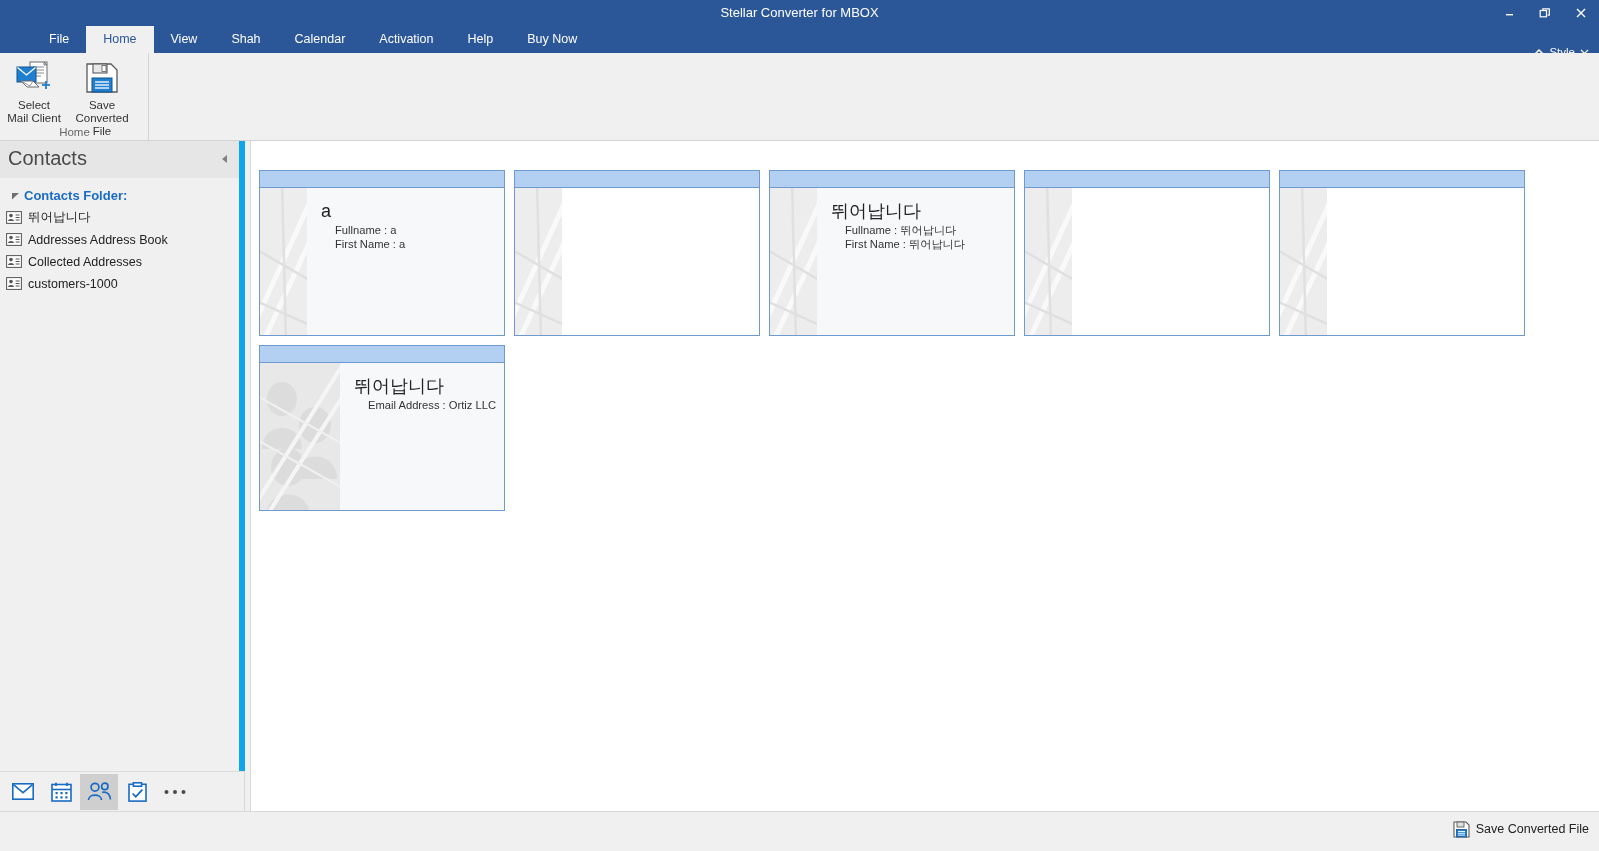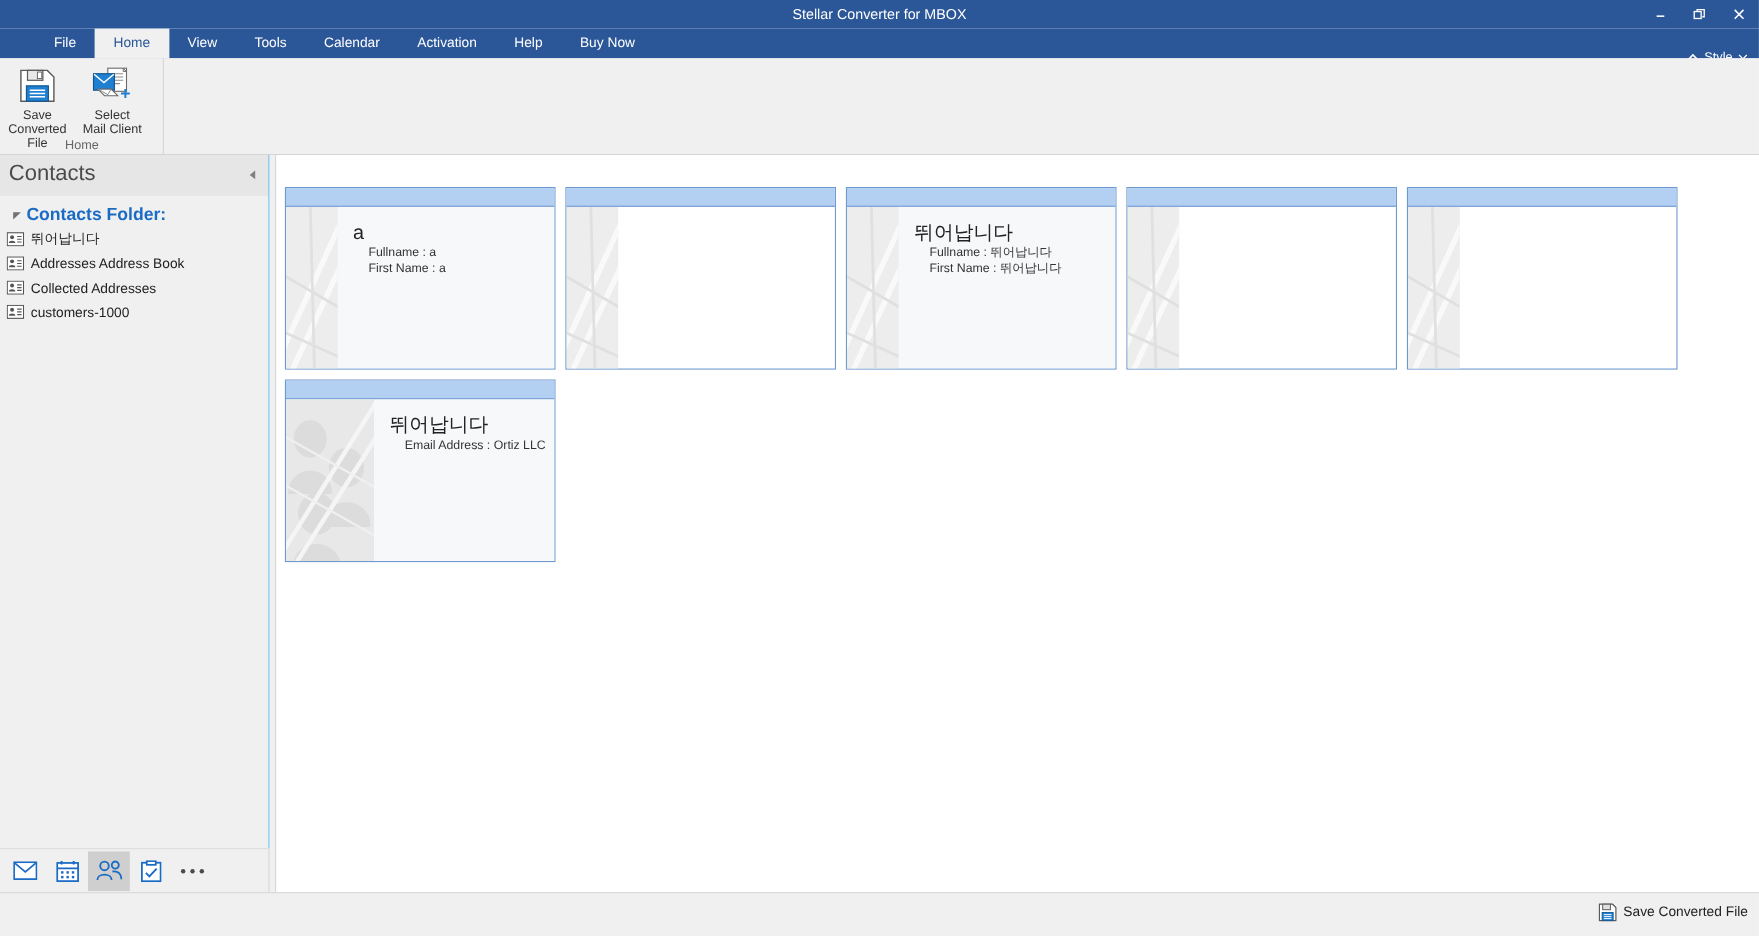--- a/index.html
+++ b/index.html
@@ -67,39 +67,39 @@
     margin-top: 3px; white-space: pre-line;
   }
   .group-label {
     position: absolute; bottom: 3px; left: 0; width: 149px; text-align: center;
     font-size: 11.5px; color: #666;
   }
 
   
   .sidebar {
     position: absolute; left: 0; top: 141px; width: 245px; height: 670px;
-    background: #f0f0f0; border-right: 1px solid #0ea5e9;
+    background: #f0f0f0; border-right: 6px solid #0ea5e9;
   }
   .sidebar-header {
     position: relative; height: 37px; background: #e6e6e6;
   }
   .sidebar-title {
     position: absolute; left: 8px; top: 6px;
     font-size: 20px; color: #4a4a4a; font-weight: normal;
   }
   .collapse-btn {
     position: absolute; right: 6px; top: 10px; width: 16px; height: 16px;
     display: flex; align-items: center; justify-content: center;
   }
   .tree { padding-top: 7px; background: #f0f0f0; height: 633px; }
   .tree-root {
     display: flex; align-items: center; height: 21px; padding-left: 6px;
   }
   .tree-arrow { width: 18px; display: flex; align-items: center; justify-content: center; }
-  .tree-root-label { font-size: 16px; color: #1a6bc4; font-weight: bold; }
+  .tree-root-label { font-size: 13px; color: #1a6bc4; font-weight: bold; }
   .tree-item {
     display: flex; align-items: center; height: 21px; padding-left: 6px; margin-top: 1px;
   }
   .tree-item .ab-ico { width: 22px; display: flex; align-items: center; }
   .tree-item-label { font-size: 12.5px; color: #222; }
 
   
   .bottomnav {
     position: absolute; left: 0; top: 771px; width: 245px; height: 40px;
     background: #f0f0f0; border-top: 1px solid #dcdcdc; border-right: 1px solid #d8d8d8;
@@ -193,82 +193,82 @@
         </svg>
       </div>
     </div>
   </div>
 
   <div class="tabstrip">
     <div class="tabs">
       <div class="tab">File</div>
       <div class="tab active">Home</div>
       <div class="tab">View</div>
-      <div class="tab">Tools</div>
+      <div class="tab">Shah</div>
       <div class="tab">Calendar</div>
       <div class="tab">Activation</div>
       <div class="tab">Help</div>
       <div class="tab">Buy Now</div>
     </div>
     <div class="style-ctl">
       <svg width="10" height="8" viewBox="0 0 10 8">
         <path d="M1 6 L5 2 L9 6" stroke="#ffffff" stroke-width="1.5" fill="none"></path>
       </svg>
       <span>Style</span>
       <svg width="9" height="7" viewBox="0 0 9 7">
         <path d="M1 2 L4.5 5.5 L8 2" stroke="#ffffff" stroke-width="1.2" fill="none"></path>
       </svg>
     </div>
   </div>
 
   <div class="ribbon">
     <div class="ribbon-group">
       <div class="ribbon-btns">
+
+        <div class="rbtn">
+          <span class="ico">
+            <svg width="40" height="34" viewBox="0 0 40 34">
+              <rect x="16" y="1" width="17" height="21" fill="#ffffff" stroke="#6a6a6a" stroke-width="1"></rect>
+              <path d="M30 1 L33 4 L30 4 Z" fill="#d0d0d0" stroke="#6a6a6a" stroke-width="0.8"></path>
+              <g stroke="#8a8a8a" stroke-width="1">
+                <line x1="19" y1="6" x2="30" y2="6"></line>
+                <line x1="19" y1="9" x2="30" y2="9"></line>
+                <line x1="19" y1="12" x2="30" y2="12"></line>
+                <line x1="19" y1="15" x2="27" y2="15"></line>
+              </g>
+              <rect x="3" y="6" width="19" height="15" fill="#1f7fd0" stroke="#13548c" stroke-width="1"></rect>
+              <path d="M3.5 6.5 L12.5 14 L21.5 6.5" fill="none" stroke="#ffffff" stroke-width="1.3"></path>
+              <path d="M7 20 L19 20 L25 26 L13 26 Z" fill="#ffffff" stroke="#6a6a6a" stroke-width="1"></path>
+              <path d="M7 20 L16 25 L19 20" fill="none" stroke="#8a8a8a" stroke-width="0.9"></path>
+              <g stroke="#1f7fd0" stroke-width="1.8">
+                <line x1="28" y1="24" x2="36" y2="24"></line>
+                <line x1="32" y1="20" x2="32" y2="28"></line>
+              </g>
+            </svg>
+          </span>
+          <span class="lbl">Select
+Mail Client</span>
+        </div>
 
         <div class="rbtn">
           <span class="ico">
             <svg width="34" height="33" viewBox="0 0 34 33">
               <path d="M2 2 H26 L32 8 V30 H2 Z" fill="#ffffff" stroke="#5a5a5a" stroke-width="1.3"></path>
               <rect x="8" y="2" width="14" height="9" fill="#e8e8e8" stroke="#5a5a5a" stroke-width="1.1"></rect>
               <rect x="17" y="3.5" width="4" height="6" fill="#ffffff" stroke="#5a5a5a" stroke-width="0.8"></rect>
               <rect x="7" y="16" width="20" height="14" fill="#1f7fd0" stroke="#13548c" stroke-width="1"></rect>
               <g stroke="#ffffff" stroke-width="1.3">
                 <line x1="10" y1="20" x2="24" y2="20"></line>
                 <line x1="10" y1="23" x2="24" y2="23"></line>
                 <line x1="10" y1="26" x2="24" y2="26"></line>
               </g>
             </svg>
           </span>
           <span class="lbl">Save
 Converted File</span>
-        </div>
-
-        <div class="rbtn">
-          <span class="ico">
-            <svg width="40" height="34" viewBox="0 0 40 34">
-              <rect x="16" y="1" width="17" height="21" fill="#ffffff" stroke="#6a6a6a" stroke-width="1"></rect>
-              <path d="M30 1 L33 4 L30 4 Z" fill="#d0d0d0" stroke="#6a6a6a" stroke-width="0.8"></path>
-              <g stroke="#8a8a8a" stroke-width="1">
-                <line x1="19" y1="6" x2="30" y2="6"></line>
-                <line x1="19" y1="9" x2="30" y2="9"></line>
-                <line x1="19" y1="12" x2="30" y2="12"></line>
-                <line x1="19" y1="15" x2="27" y2="15"></line>
-              </g>
-              <rect x="3" y="6" width="19" height="15" fill="#1f7fd0" stroke="#13548c" stroke-width="1"></rect>
-              <path d="M3.5 6.5 L12.5 14 L21.5 6.5" fill="none" stroke="#ffffff" stroke-width="1.3"></path>
-              <path d="M7 20 L19 20 L25 26 L13 26 Z" fill="#ffffff" stroke="#6a6a6a" stroke-width="1"></path>
-              <path d="M7 20 L16 25 L19 20" fill="none" stroke="#8a8a8a" stroke-width="0.9"></path>
-              <g stroke="#1f7fd0" stroke-width="1.8">
-                <line x1="28" y1="24" x2="36" y2="24"></line>
-                <line x1="32" y1="20" x2="32" y2="28"></line>
-              </g>
-            </svg>
-          </span>
-          <span class="lbl">Select
-Mail Client</span>
         </div>
 
       </div>
       <div class="group-label">Home</div>
     </div>
   </div>
 
   <div class="sidebar">
     <div class="sidebar-header">
       <div class="sidebar-title">Contacts</div>

